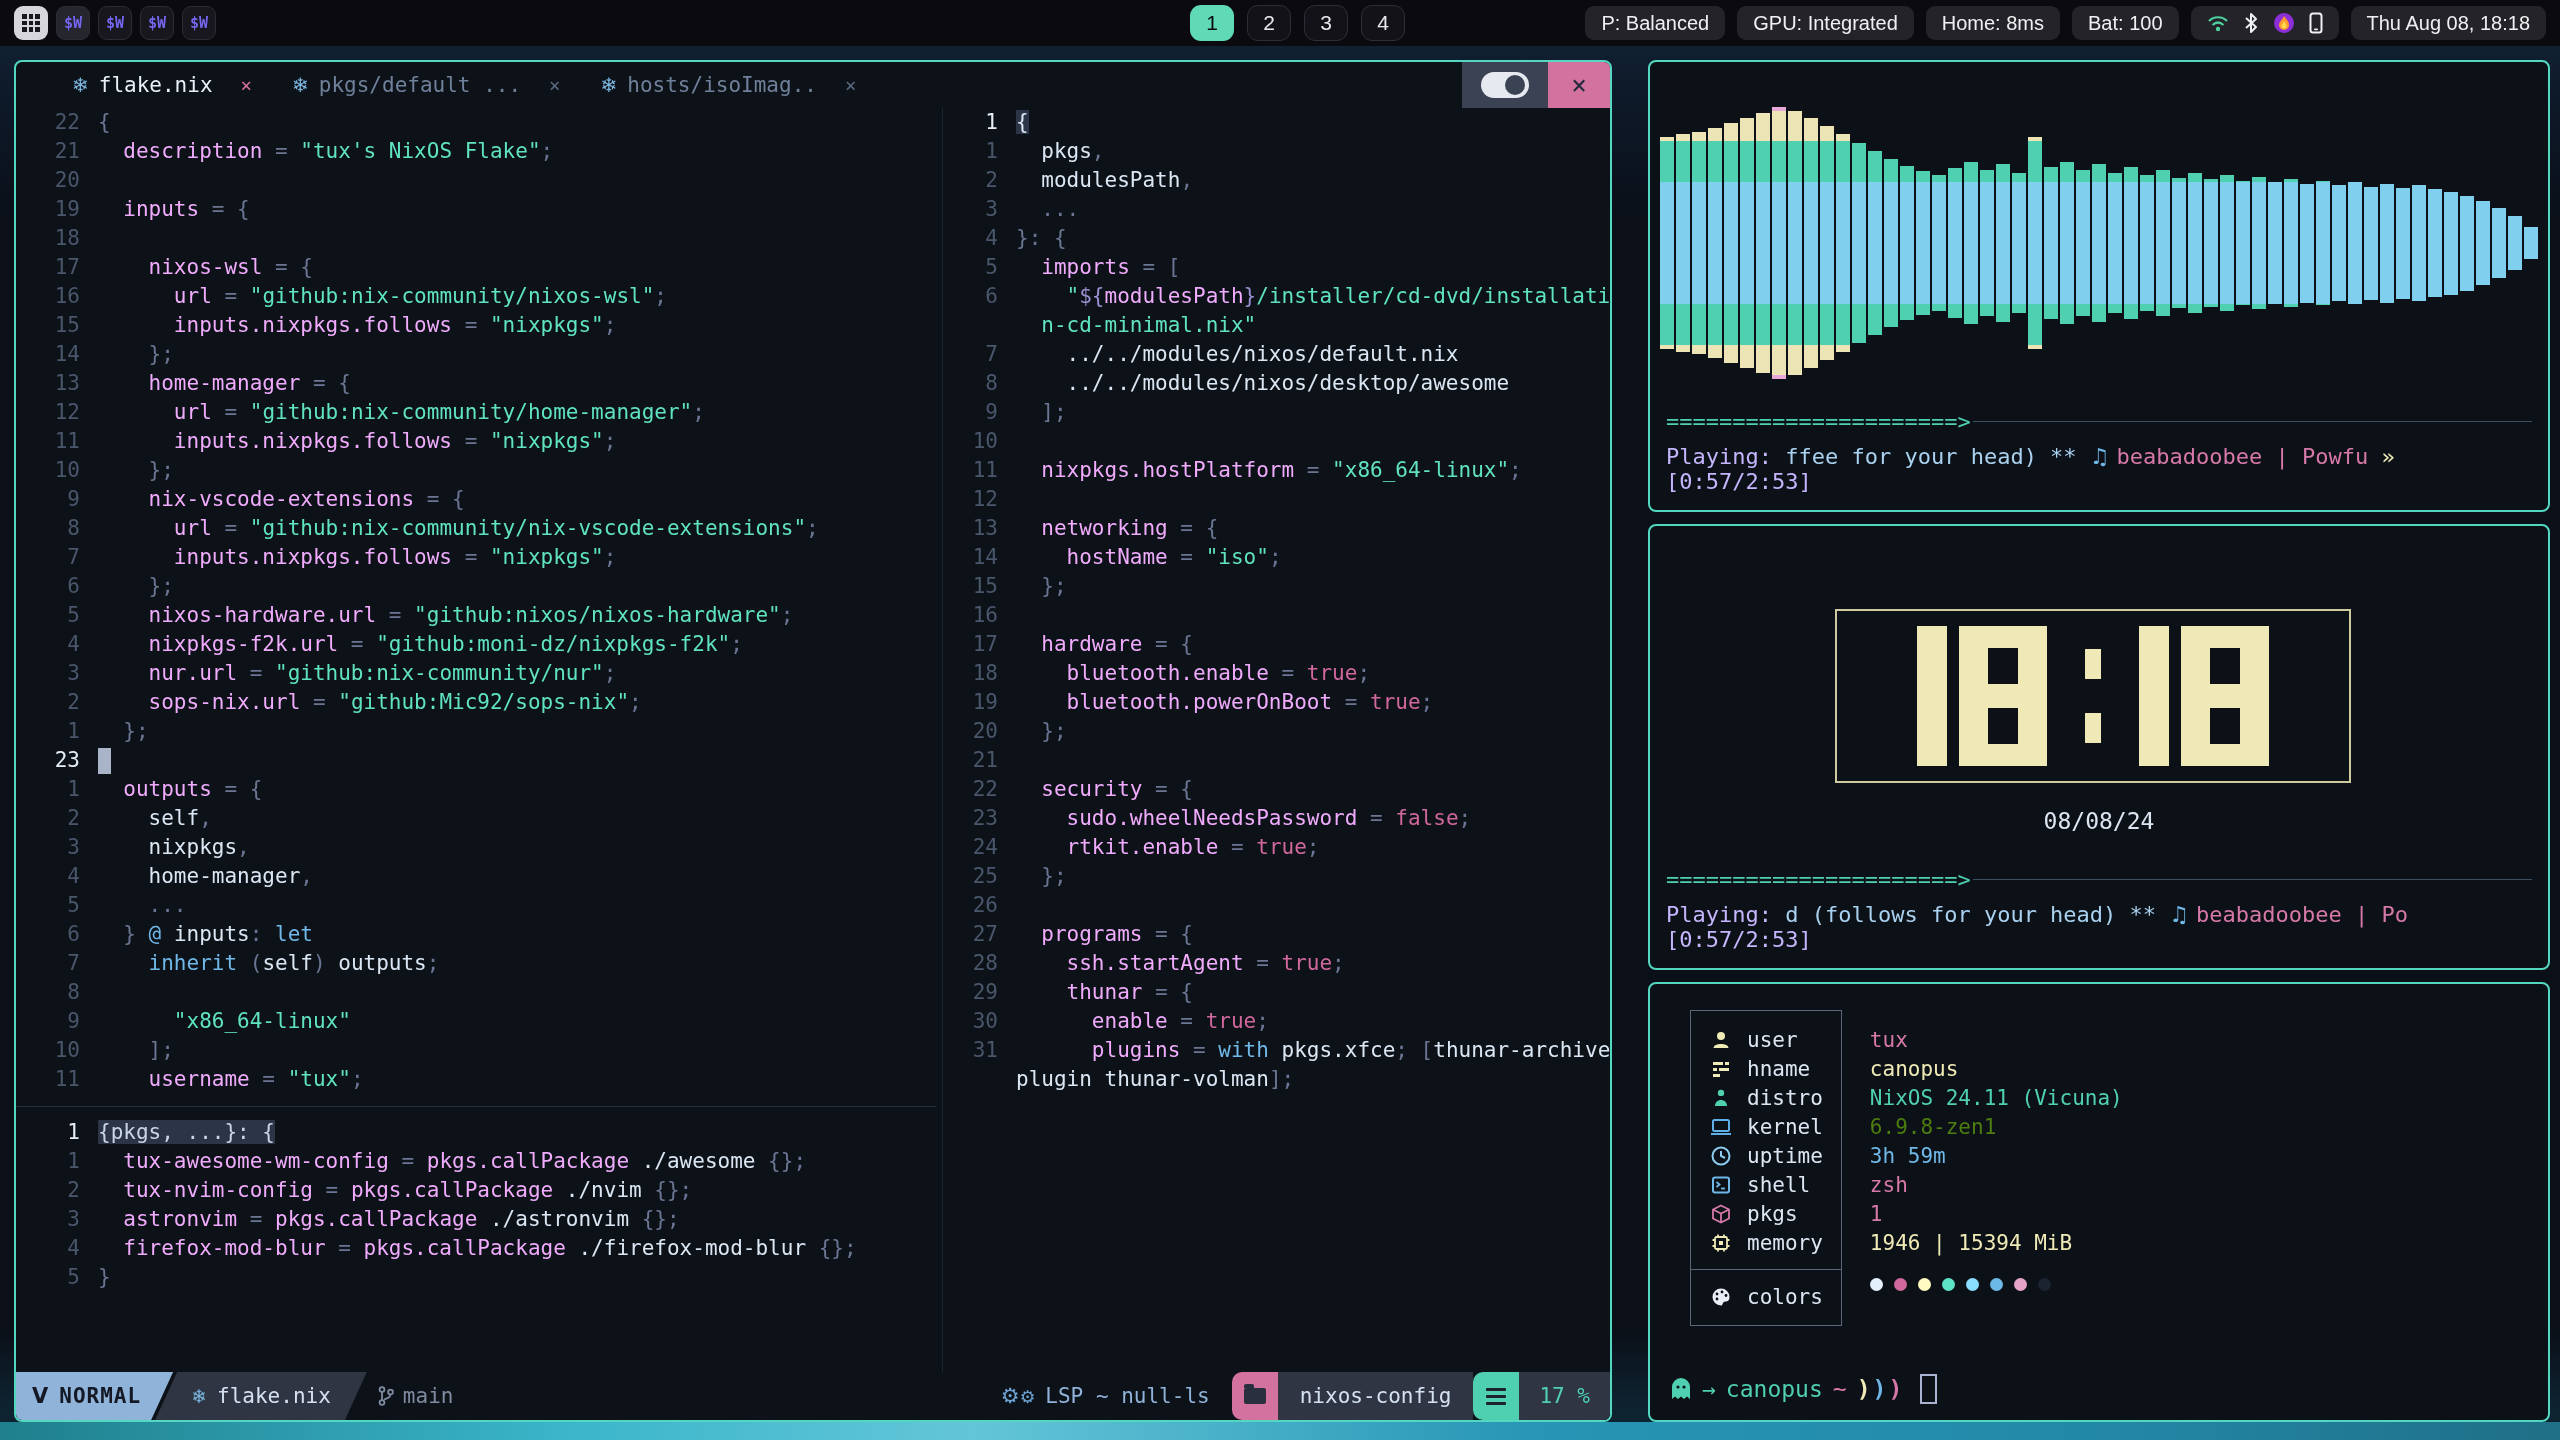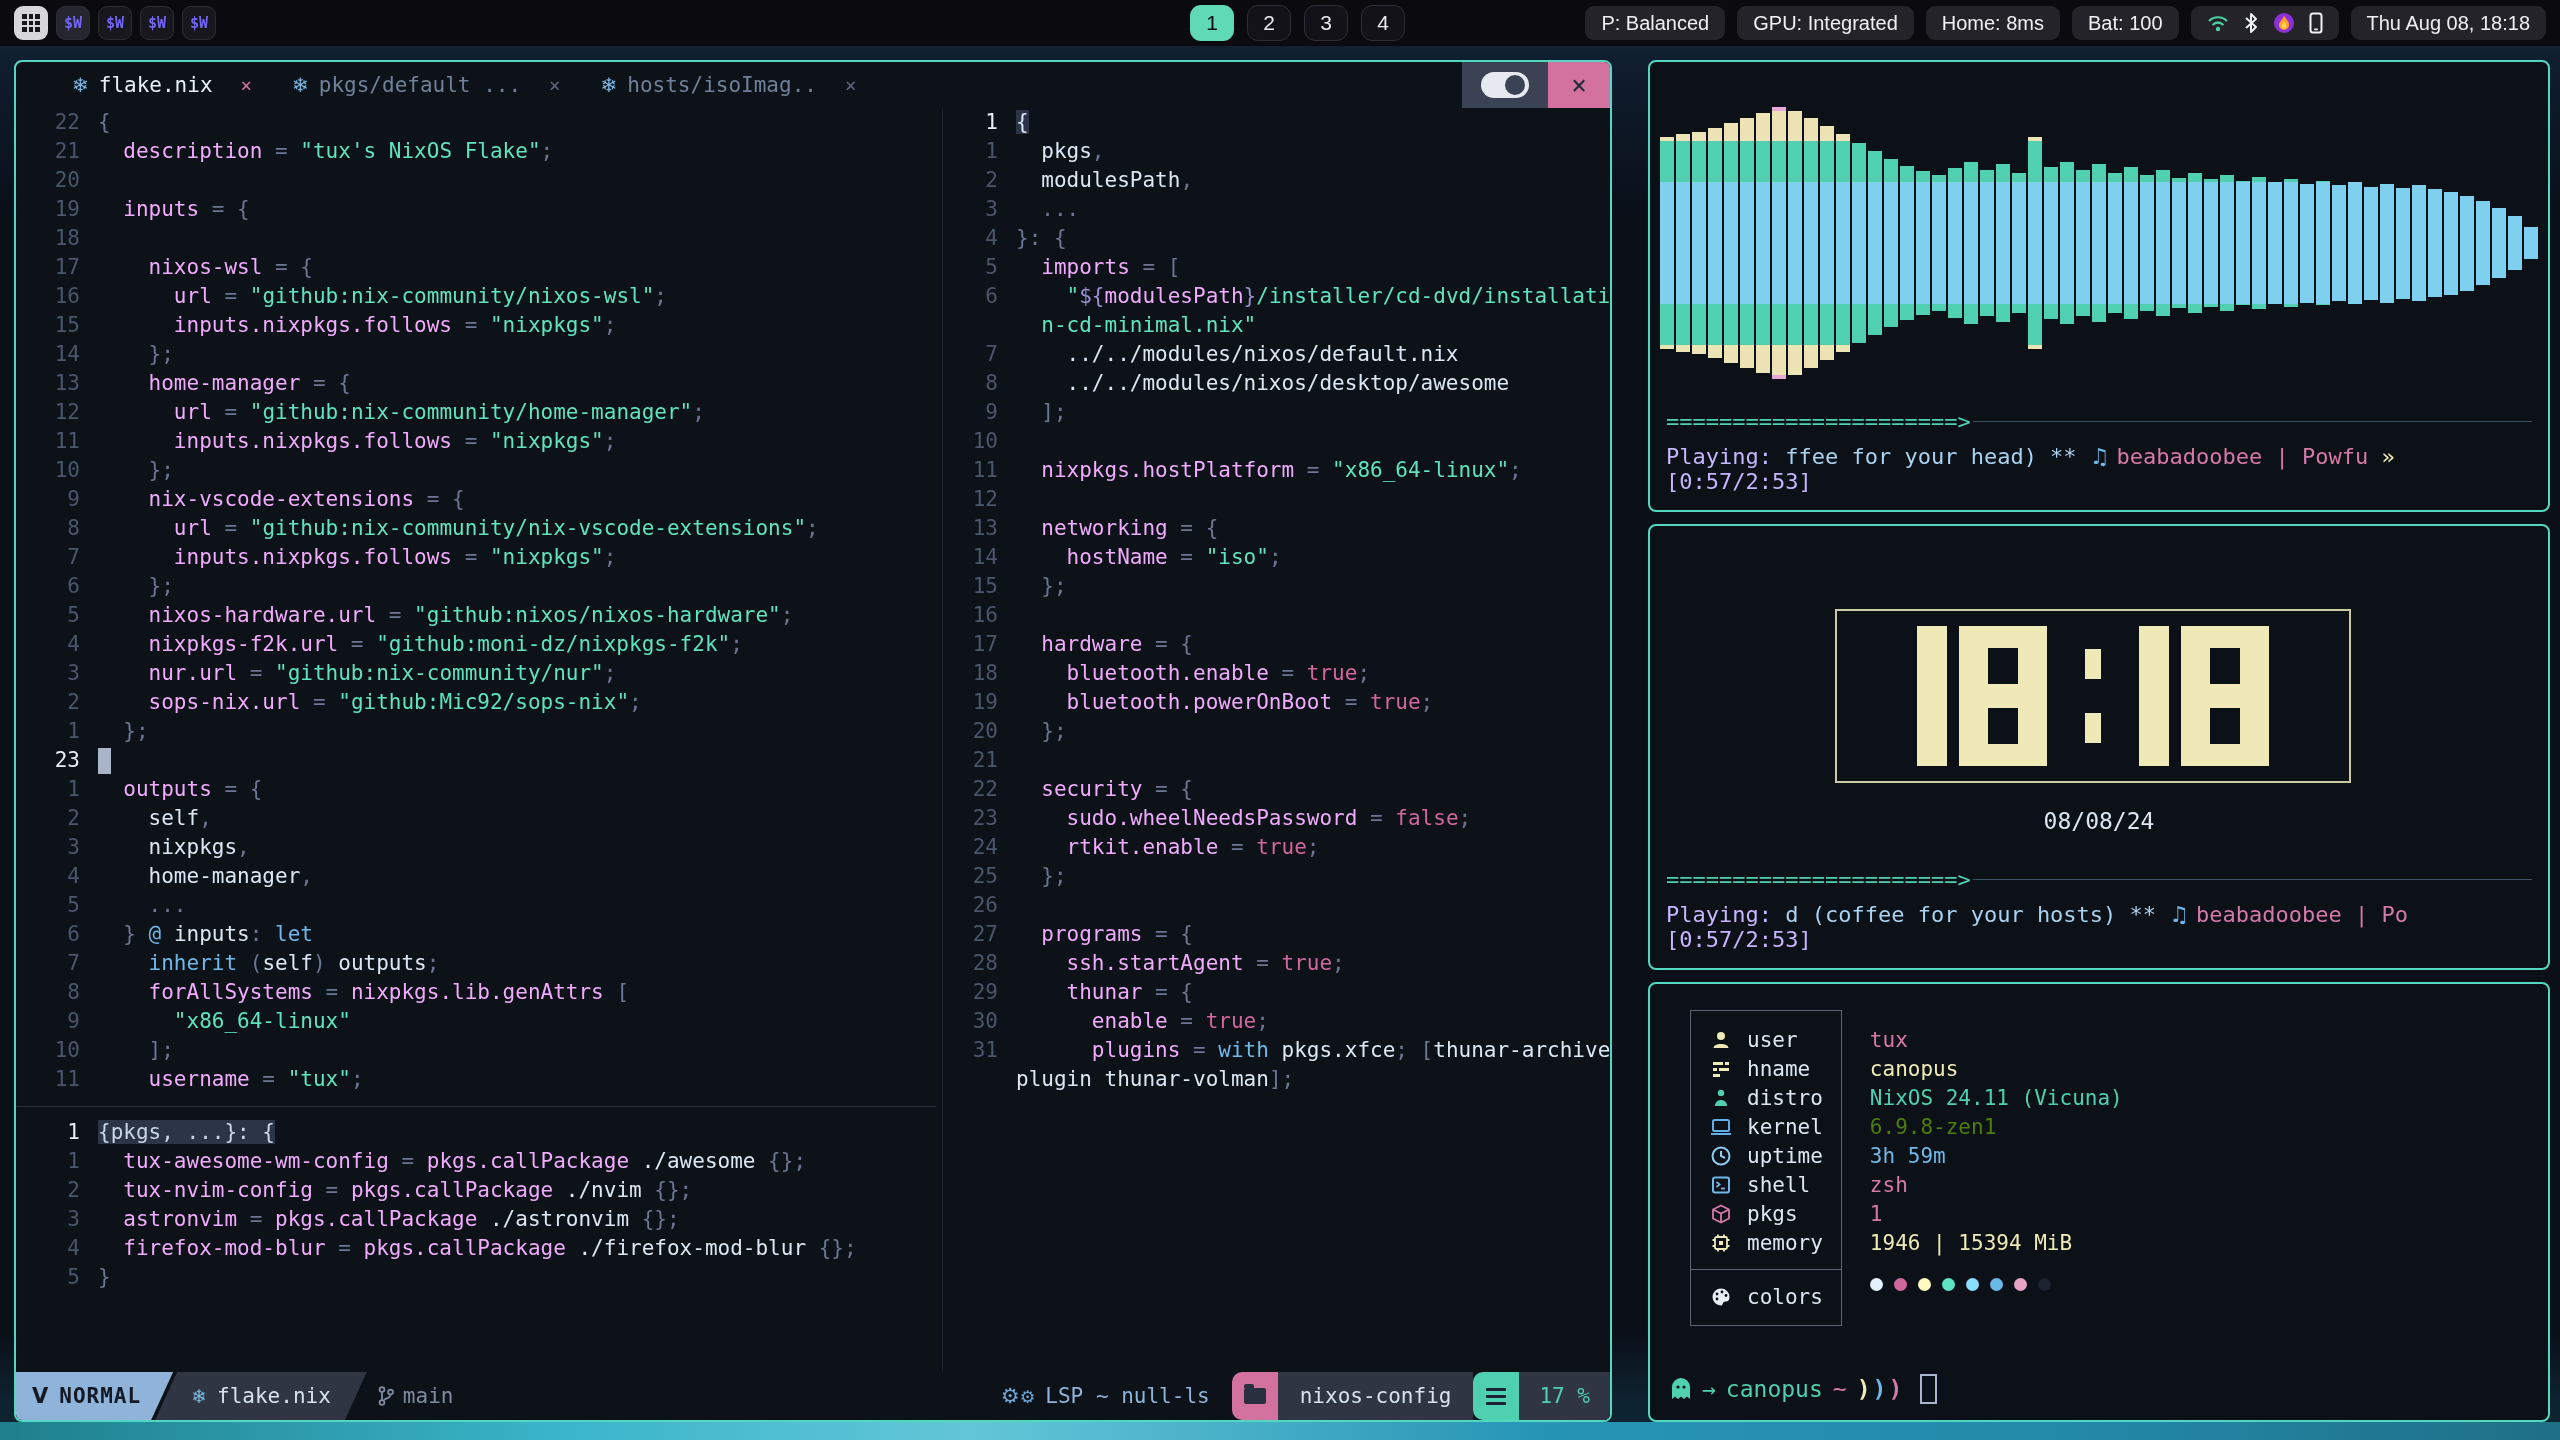--- a/index.html
+++ b/index.html
@@ -321,21 +321,20 @@
       <div class="cl">
         <span class="num">6</span>
         <span class="code"><span class="sg-p">  } </span><span class="sg-k">@</span><span class="sg-w"> inputs</span><span class="sg-p">:</span><span class="sg-k"> let</span></span>
       </div>
       <div class="cl">
         <span class="num">7</span>
         <span class="code"><span class="sg-k">    inherit</span><span class="sg-p"> (</span><span class="sg-w">self</span><span class="sg-p">)</span><span class="sg-w"> outputs</span><span class="sg-p">;</span></span>
       </div>
       <div class="cl">
         <span class="num">8</span>
-        <span class="code"><span class="sg-a">    forAllSystems</span><span class="sg-p"> = </span><span class="sg-a">nixpkgs.lib.genAttrs</span><span class="sg-p"> [</span></span>
       </div>
       <div class="cl">
         <span class="num">9</span>
         <span class="code"><span class="sg-s">      "x86_64-linux"</span></span>
       </div>
       <div class="cl">
         <span class="num">10</span>
         <span class="code"><span class="sg-p">    ];</span></span>
       </div>
       <div class="cl">
@@ -848,21 +847,21 @@
         <i class="t"></i>
         <i class="b"></i>
       </div>
     </div>
   <div class="clockdate">08/08/24</div>
   <div class="player">
     <div class="progress-row">
       <span class="eq">======================&gt;</span>
       <span class="rule"></span>
     </div>
-    <div id="playline-clock"><span class="p-w">Playing: </span><span class="p-lb">d (coffee for your hosts) ** </span><span class="p-note">♫ </span><span class="p-pink">beabadoobee | Po </span><span class="p-w">[0:57/2:53]</span></div>
+    <div id="playline-clock"><span class="p-w">Playing: </span><span class="p-lb">d (follows for your head) ** </span><span class="p-note">♫ </span><span class="p-pink">beabadoobee | Po </span><span class="p-w">[0:57/2:53]</span></div>
   </div>
 </div>
 
 <div class="win" id="win-fetch">
   <div class="fetch">
     <div class="fbox" id="fbox">
         <div class="frow">
           <span class="fic">
             <svg width="22" height="22" viewBox="0 0 22 22">
               <circle cx="11" cy="7" r="4" fill="#f0eab6"></circle>

